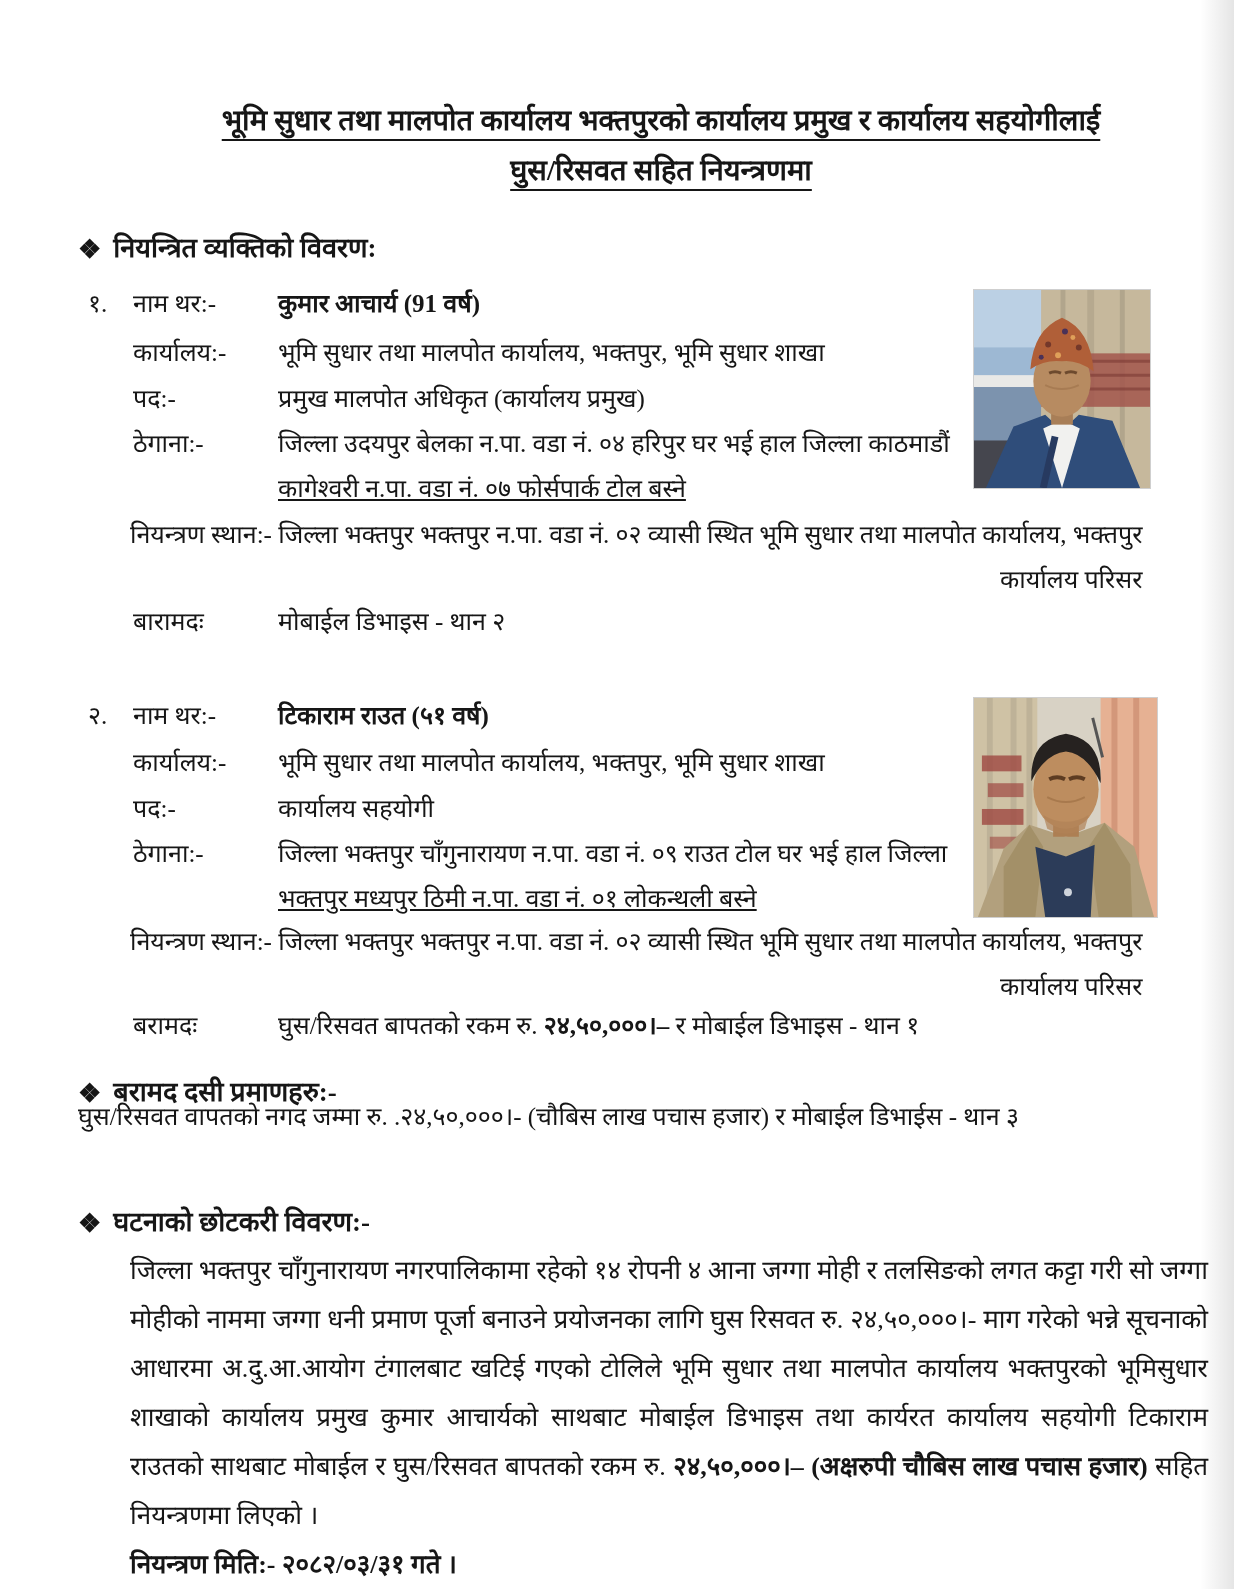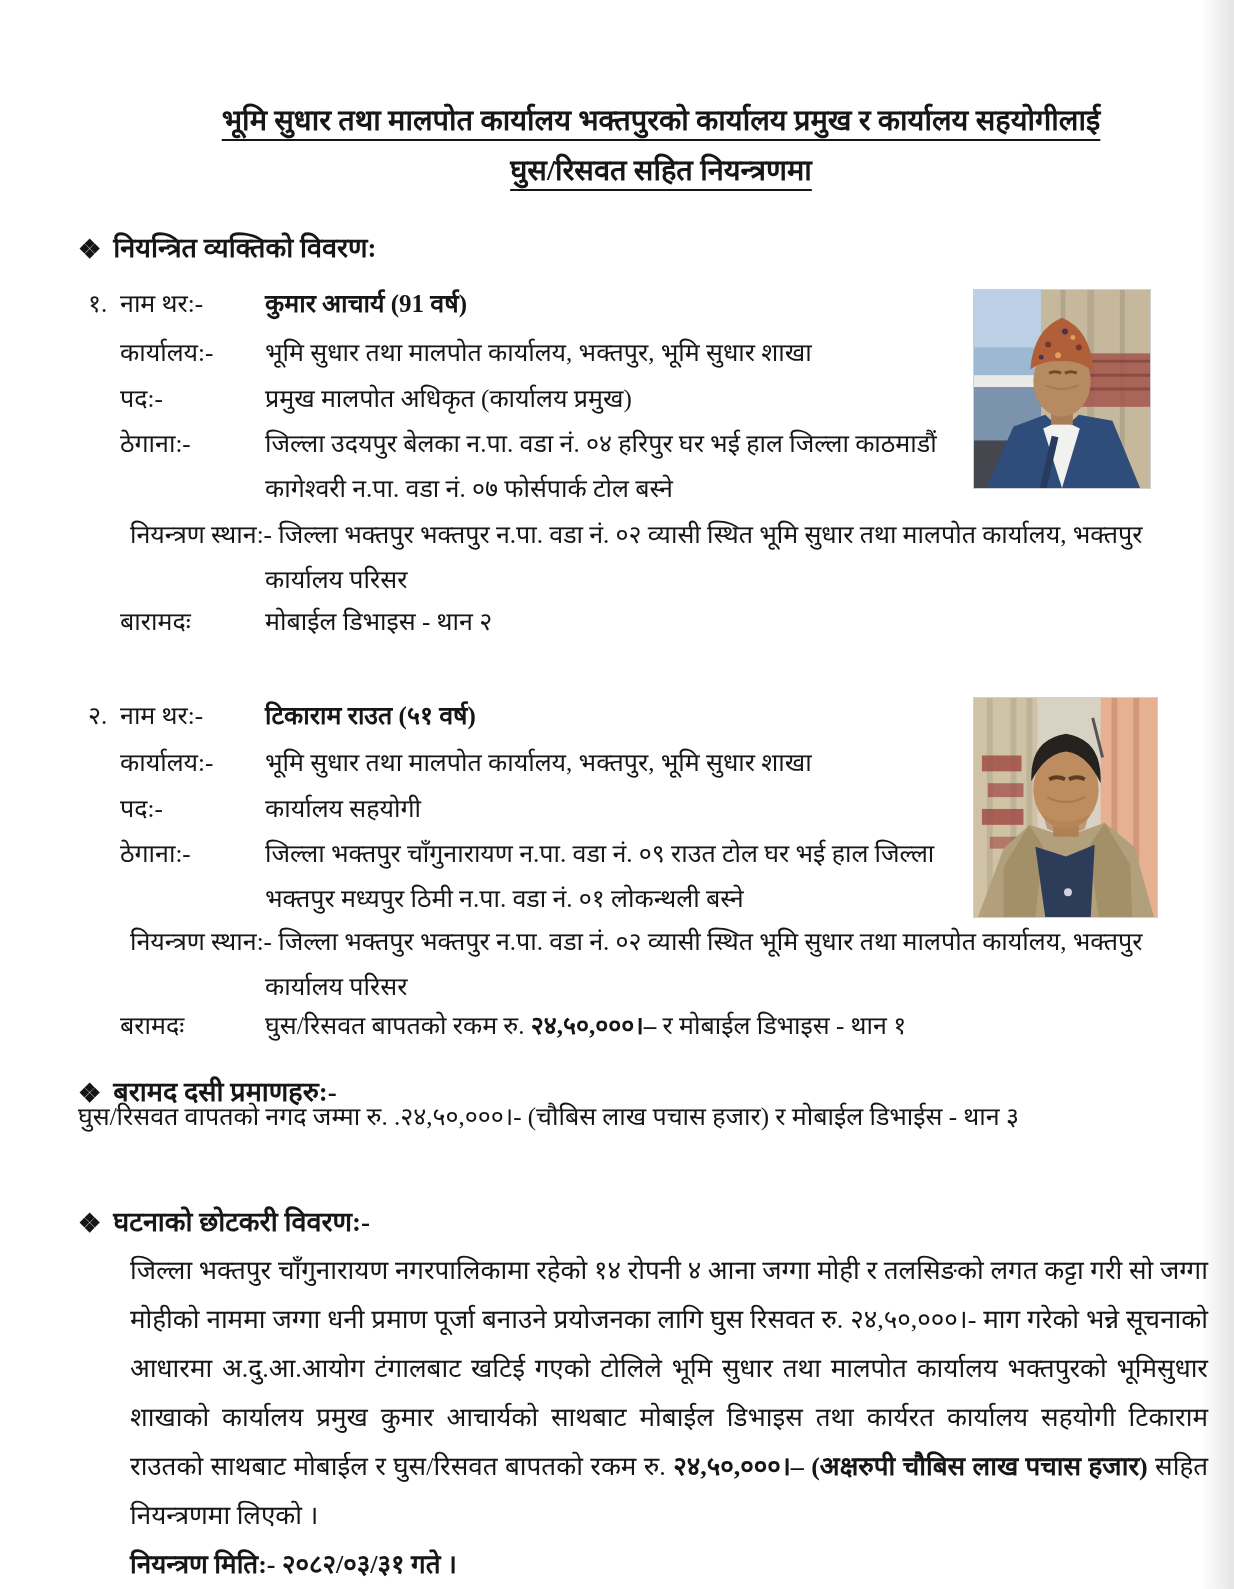--- a/index.html
+++ b/index.html
@@ -12,26 +12,26 @@
   .edge-shade{position:absolute;top:0;right:0;width:34px;height:1589px;
     background:linear-gradient(to right, rgba(0,0,0,0), rgba(0,0,0,0.10));pointer-events:none;}
   .title-wrap{position:absolute;top:106px;left:0;width:1234px;text-align:center;padding-left:44px;}
   .title-line{font-weight:bold;font-size:29px;line-height:1.0;white-space:nowrap;
     text-decoration:underline;text-decoration-thickness:2px;text-underline-offset:9px;}
   .title-line+.title-line{margin-top:21px;}
   .sec-head{position:absolute;left:55px;font-weight:bold;font-size:27px;white-space:nowrap;margin-left:23px;}
   .sec-head .bullet{display:inline-block;margin-right:12px;font-size:26px;transform:translateY(1px);}
   .row{position:absolute;left:88px;font-size:25px;line-height:45px;white-space:nowrap;}
   .num{display:inline-block;width:32px;}
-  .lbl{display:inline-block;width:145px;}
+  .lbl{display:inline-block;width:145px;margin-left:13px;}
   .val{display:inline-block;vertical-align:top;}
   .bold{font-weight:bold;}
-  .two-line .l2{display:block;}
+  .two-line .l2{display:block;text-decoration:underline;}
   .row-control{position:absolute;left:130px;font-size:25px;line-height:45px;white-space:nowrap;}
-  .row-control .cont{display:block;margin-left:135px;}
+  .row-control .cont{display:block;margin-left:135px;text-align:right;}
   .evidence-line{position:absolute;left:78px;font-size:25px;white-space:nowrap;}
   .para-block{position:absolute;left:130px;width:1078px;}
   .para{font-size:26px;line-height:49px;text-align:justify;margin:0;}
   .date-line{font-size:26px;line-height:49px;font-weight:bold;margin:0;}
   .photo{position:absolute;border:1px solid #cfcfcf;box-sizing:border-box;background:#cbbfa6;}
   .photo svg{display:block;width:100%;height:100%;}
   #photo1{left:973px;top:289px;width:178px;height:200px;}
   #photo2{left:973px;top:697px;width:185px;height:221px;}
 </style>
 </head>

